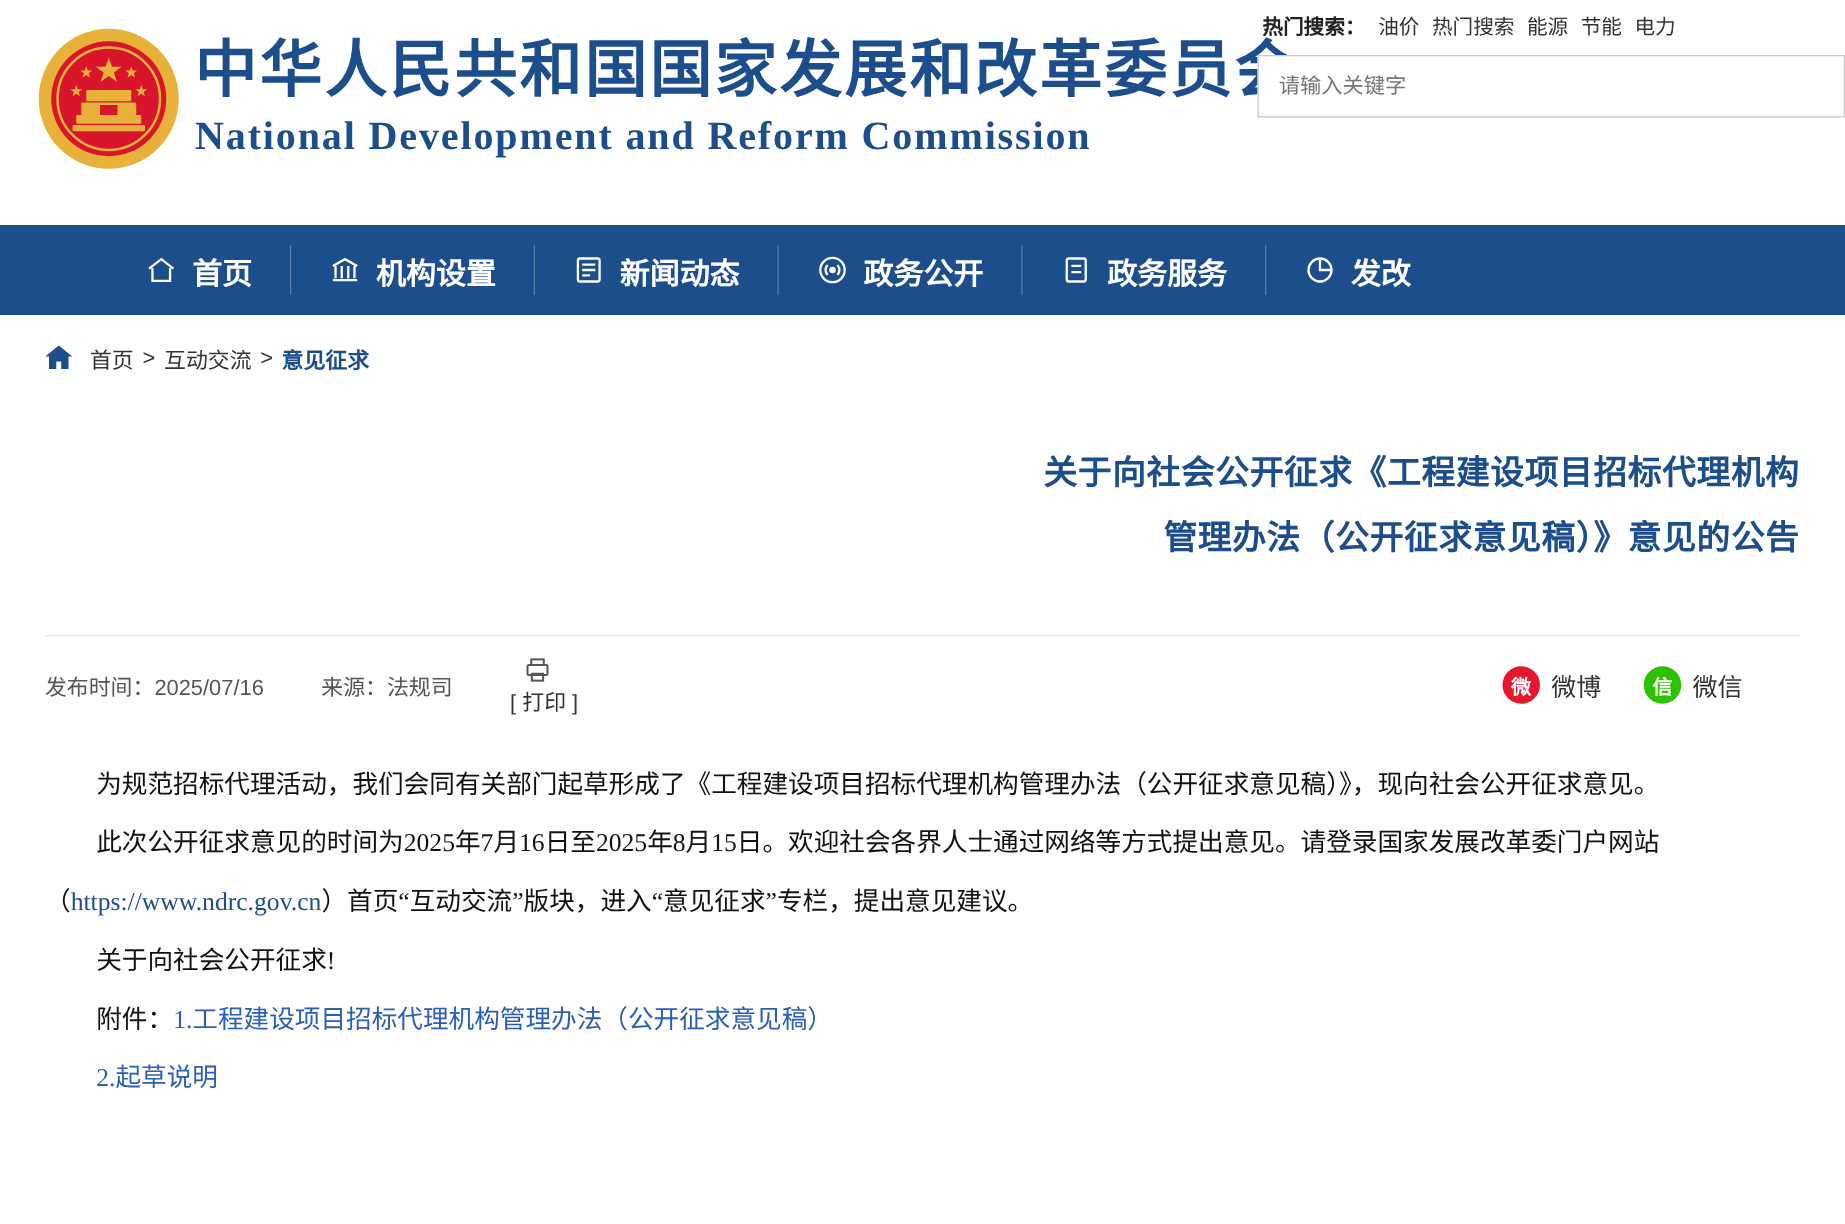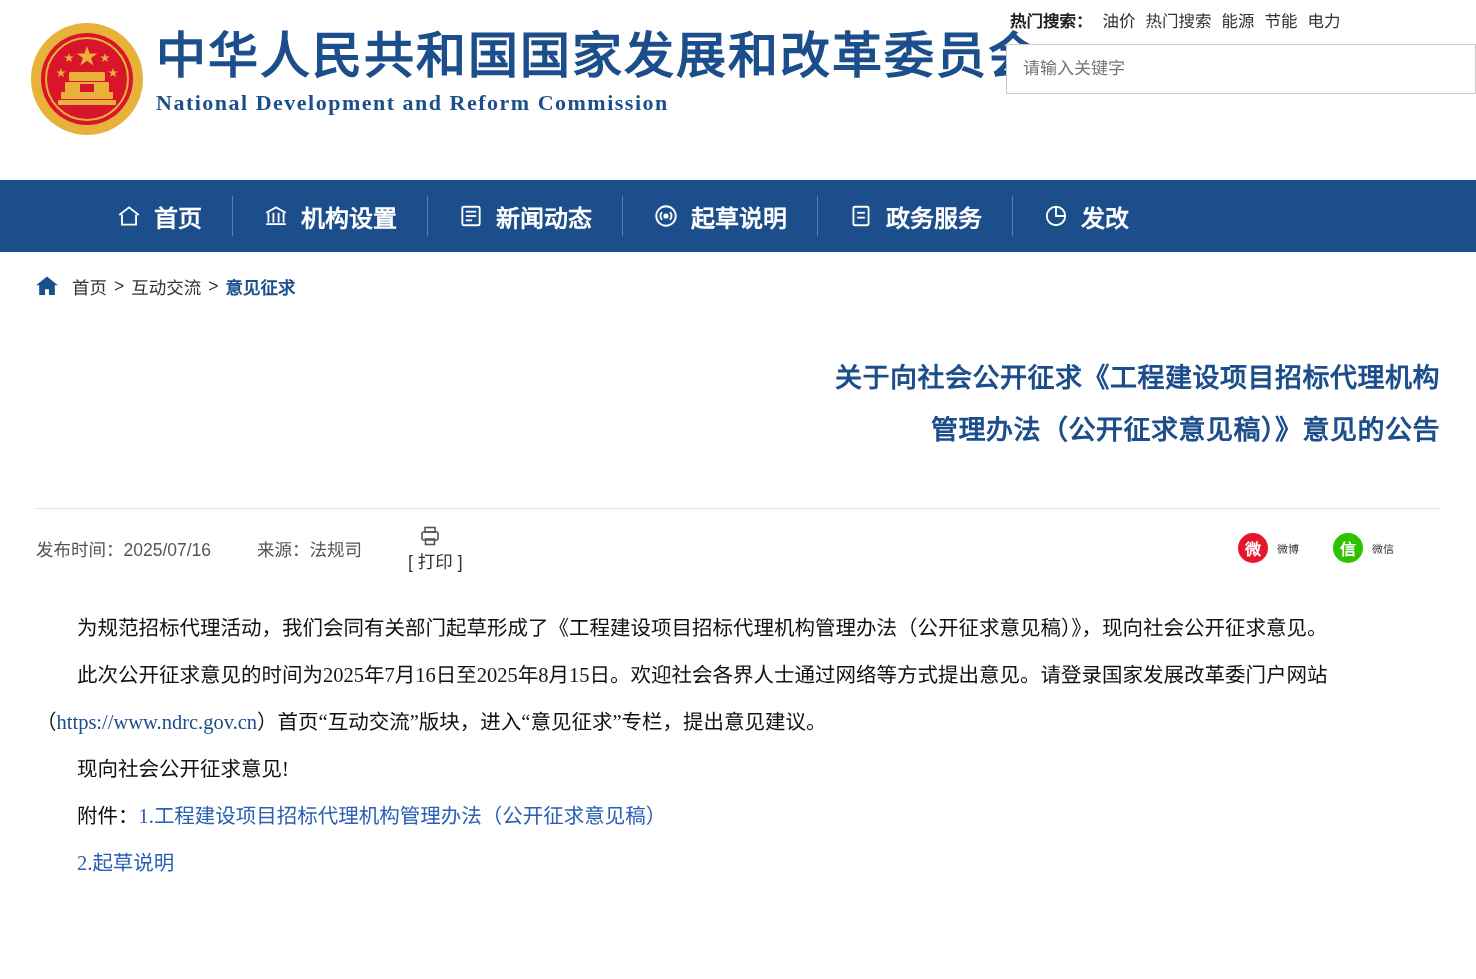--- a/index.html
+++ b/index.html
@@ -35,21 +35,21 @@
     font-weight: bold;
     font-size: 50px;
     letter-spacing: 2px;
     color: #1c4e8c;
     line-height: 1.15;
     white-space: nowrap;
   }
   .title-en {
     font-family: "Liberation Serif", "DejaVu Serif", serif;
     font-weight: bold;
-    font-size: 22px;
+    font-size: 32px;
     letter-spacing: 1.5px;
     color: #1c4e8c;
     margin-top: 4px;
     white-space: nowrap;
   }
 
   .search-area {
     position: absolute;
     right: 0px;
     top: 8px;
@@ -165,21 +165,21 @@
   }
   .share-item { display: flex; align-items: center; cursor: pointer; }
   .share-badge {
     width: 30px; height: 30px; border-radius: 50%;
     display: inline-flex; align-items: center; justify-content: center;
     color: #fff; font-size: 16px; font-weight: bold;
     margin-right: 9px;
   }
   .wb { background: #e6162d; }
   .wx { background: #2dc100; }
-  .share-label { font-size: 11px; color: #333; }
+  .share-label { font-size: 20px; color: #333; }
 
   .body-text {
     font-family: "Liberation Serif", "DejaVu Serif", serif;
     font-size: 20.5px;
     line-height: 47px;
     color: #111;
     margin-top: 18px;
   }
   .body-text p { margin: 0; text-indent: 2em; }
   .body-text a.inline-link { color: #1c4e8c; text-decoration: none; }
@@ -278,21 +278,21 @@
 
   <div class="nav-item">
     <span class="nav-ico">
       <svg width="26" height="26" viewBox="0 0 24 24" fill="none" stroke="#fff" stroke-width="1.7">
         <circle cx="12" cy="12" r="9"></circle>
           <circle cx="12" cy="12" r="2.4" fill="#fff" stroke="none"></circle>
         <path d="M8.4 8.4 A5 5 0 0 0 8.4 15.6"></path>
           <path d="M15.6 8.4 A5 5 0 0 1 15.6 15.6"></path>
       </svg>
     </span>
-    <span>起草说明</span>
+    <span>政务公开</span>
   </div>
 
   <div class="nav-item">
     <span class="nav-ico">
       <svg width="26" height="26" viewBox="0 0 24 24" fill="none" stroke="#fff" stroke-width="1.7">
         <rect x="5" y="3.5" width="14" height="17" rx="1.5"></rect>
           <path d="M8.4 9 H15.6"></path>
           <path d="M8.4 13.5 H15.6"></path>
       </svg>
     </span>
@@ -358,17 +358,17 @@
       <span class="share-item">
         <span class="share-badge wx">信</span>
         <span class="share-label">微信</span>
       </span>
     </span>
   </div>
 
   <div class="body-text">
     <p>为规范招标代理活动，我们会同有关部门起草形成了《工程建设项目招标代理机构管理办法（公开征求意见稿）》，现向社会公开征求意见。</p>
     <p><span>此次公开征求意见的时间为2025年7月16日至2025年8月15日。欢迎社会各界人士通过网络等方式提出意见。请登录国家发展改革委门户网站（</span><a class="inline-link" href="#">https://www.ndrc.gov.cn</a><span>）首页“互动交流”版块，进入“意见征求”专栏，提出意见建议。</span></p>
-    <p>现向社会公开征求意见!</p>
+    <p>关于向社会公开征求!</p>
     <p class="attach-line" style="text-indent:2em;"><span>附件：</span><a class="attach-link" href="#">1.工程建设项目招标代理机构管理办法（公开征求意见稿）</a></p>
     <p class="attach-line2"><a class="attach-link" href="#">2.起草说明</a></p>
   </div>
 </div>
 
 </body></html>

